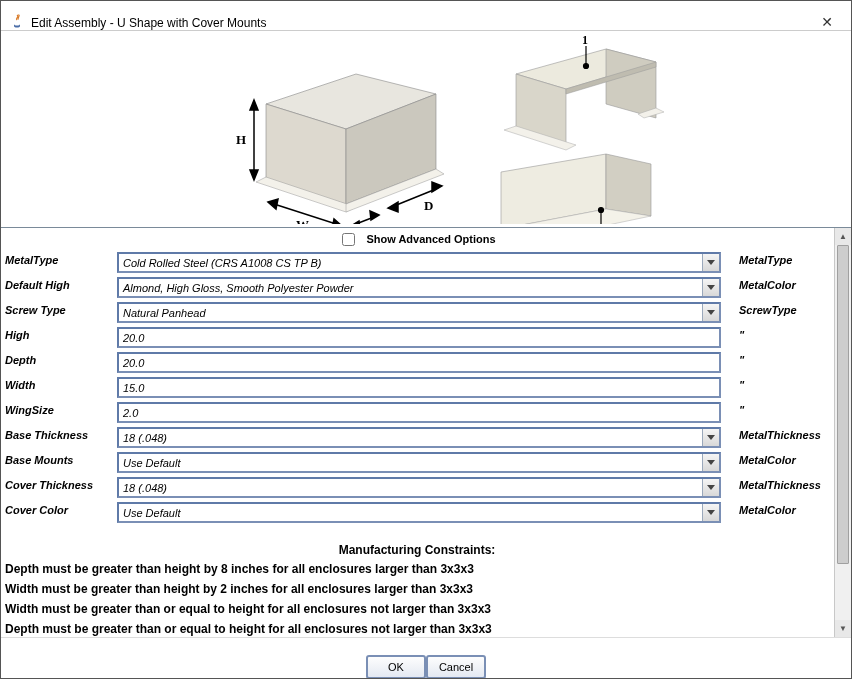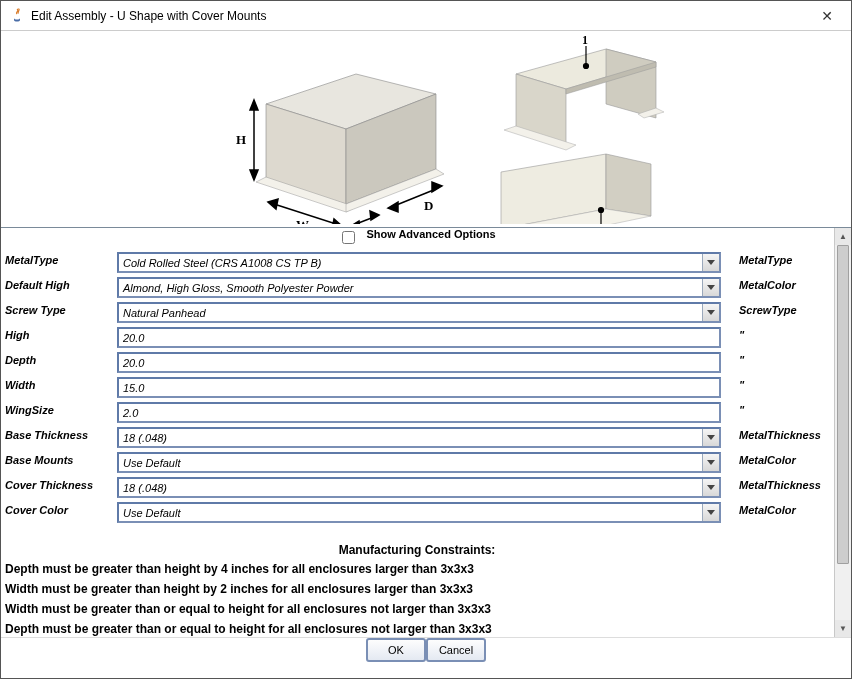--- a/index.html
+++ b/index.html
@@ -10,22 +10,22 @@
     background: #fff;
     width: 852px;
     height: 679px;
     overflow: hidden;
     border: 1px solid #555;
   }
   .titlebar {
     height: 30px;
     background: #fff;
     display: flex;
-    align-items: center;
-    padding: 12px 8px;
+    align-items: flex-end;
+    padding: 0 8px;
     border-bottom: 1px solid #ccc;
   }
   .titlebar .java-icon { width: 16px; height: 16px; margin-right: 6px; }
   .titlebar .title { flex: 1; font-size: 12px; color: #000; }
   .titlebar .close { width: 32px; text-align: center; font-size: 14px; color: #333; cursor: default; }
   .content { position: relative; }
   .diagram {
     width: 100%;
     height: 196px;
     background: #fff;
@@ -58,21 +58,21 @@
   }
   .scrollbar .sb-track { position: absolute; top: 17px; bottom: 17px; left: 0; right: 0; }
   .scrollbar .sb-thumb {
     position: absolute; left: 2px; right: 2px;
     top: 0; height: 85%;
     background: #cdcdcd; border: 1px solid #a0a0a0;
     border-radius: 1px;
   }
   .scrollbar .sb-btn.bottom { position: absolute; bottom: 0; }
   .adv-row {
-    display: flex; align-items: flex-start; justify-content: center;
+    display: flex; align-items: center; justify-content: center;
     height: 22px;
     font-weight: bold;
     gap: 8px;
   }
   .adv-row input[type=checkbox] { width: 13px; height: 13px; }
   .grid {
     width: 100%;
   }
   .row {
     display: flex;
@@ -137,21 +137,21 @@
     margin-top: 12px;
   }
   .constraint-line {
     font-weight: bold;
     padding: 3px 4px;
     font-size: 12px;
   }
   .buttonbar {
     height: 42px;
     display: flex;
-    align-items: flex-start;
+    align-items: flex-end;
     justify-content: center;
     border-top: 1px solid #ddd;
   }
   .btn {
     min-width: 60px;
     height: 24px;
     padding: 0 10px;
     background: linear-gradient(#fdfdfd, #e4e9f2);
     border: 2px solid #7a8fb5;
     border-radius: 3px;
@@ -357,21 +357,21 @@
               <div class="combo">
                 <span>Use Default</span>
                 <div class="combo-btn"></div>
               </div>
             </div>
             <div class="lbl-right">MetalColor</div>
           </div>
         </div>
       <div class="constraints">Manufacturing Constraints:</div>
       <div id="constraints-list">
-          <div class="constraint-line">Depth must be greater than height by 4 inches for all enclosures larger than 3x3x3</div>
+          <div class="constraint-line">Depth must be greater than height by 8 inches for all enclosures larger than 3x3x3</div>
           <div class="constraint-line">Width must be greater than height by 2 inches for all enclosures larger than 3x3x3</div>
           <div class="constraint-line">Width must be greater than or equal to height for all enclosures not larger than 3x3x3</div>
           <div class="constraint-line">Depth must be greater than or equal to height for all enclosures not larger than 3x3x3</div>
         </div>
     </div>
     <div class="scrollbar">
       <div class="sb-btn">▲</div>
       <div class="sb-track">
         <div class="sb-thumb"></div>
       </div>

